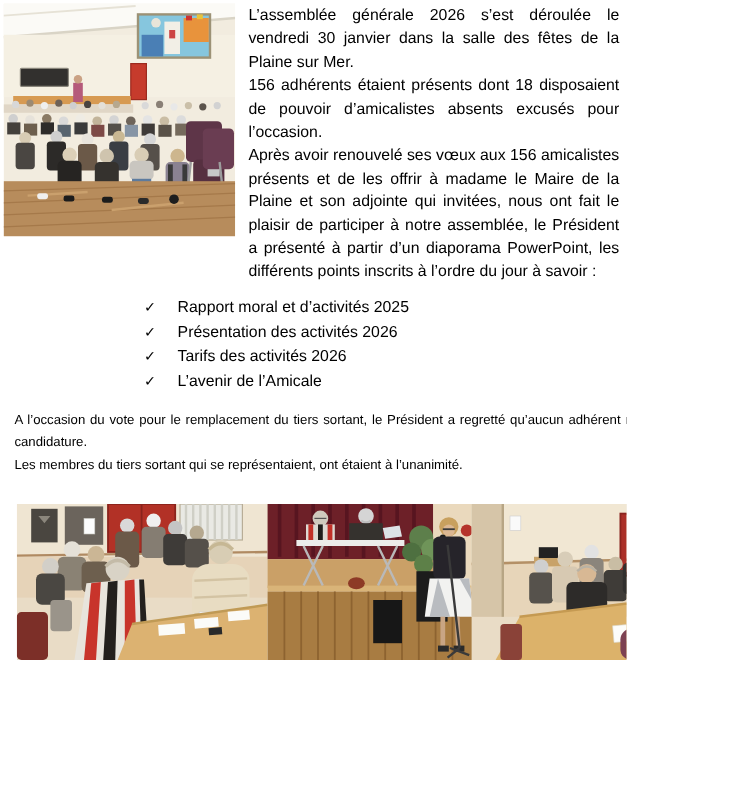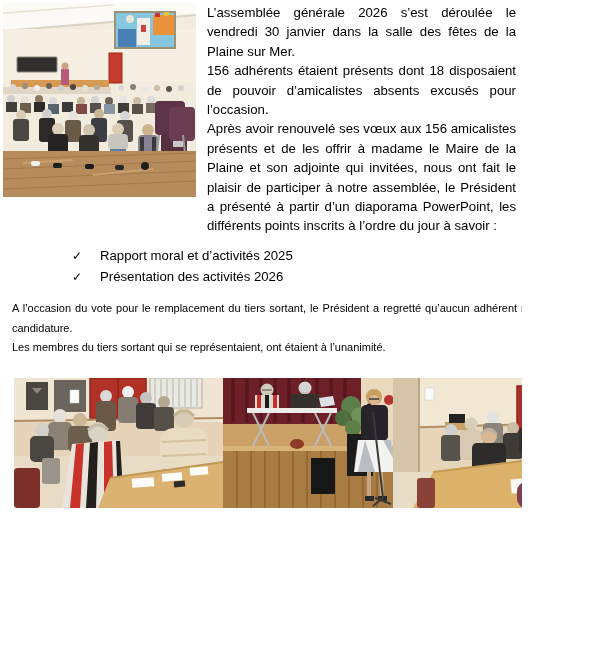--- a/index.html
+++ b/index.html
@@ -17,21 +17,21 @@
   .intro {
     margin-left:11px;
     width:398px;
     font-size:13.2px;
     line-height:19.4px;
     text-align:justify;
   }
   .intro p { margin:0; }
   .agenda {
     list-style:none;
-    margin:10px 0 0 72px;
+    margin:10px 0 0 120px;
     padding:0;
     font-size:13.2px;
     line-height:19.7px;
   }
   .agenda .check { display:inline-block; width:28px; font-size:12px; }
   .body-text {
     margin:12px 10px 0 12px;
     width:589px;
     font-size:11px;
     line-height:19.35px;
@@ -166,20 +166,22 @@
     <div class="intro">
       <p>L’assemblée générale 2026 s’est déroulée le vendredi 30 janvier dans la salle des fêtes de la Plaine sur Mer.</p>
       <p>156 adhérents étaient présents dont 18 disposaient de pouvoir d’amicalistes absents excusés pour l’occasion.</p>
       <p>Après avoir renouvelé ses vœux aux 156 amicalistes présents et de les offrir à madame le Maire de la Plaine et son adjointe qui invitées, nous ont fait le plaisir de participer à notre assemblée, le Président a présenté à partir d’un diaporama PowerPoint, les différents points inscrits à l’ordre du jour à savoir :</p>
     </div>
   </div>
 
   <ul class="agenda">
     <li><span class="check">✓</span><span>Rapport moral et d’activités 2025</span></li>
     <li><span class="check">✓</span><span>Présentation des activités 2026</span></li>
+    <li><span class="check">✓</span><span>Tarifs des activités 2026</span></li>
+    <li><span class="check">✓</span><span>L’avenir de l’Amicale</span></li>
   </ul>
 
   <div class="body-text">
     <p>A l’occasion du vote pour le remplacement du tiers sortant, le Président a regretté qu’aucun adhérent n’ait fait acte de candidature.</p>
     <p>Les membres du tiers sortant qui se représentaient, ont étaient à l’unanimité.</p>
   </div>
 
   <figure class="photo-bottom">
     <svg viewBox="0 0 597 130" preserveAspectRatio="none">
       <rect width="597" height="130" fill="#e9dcc6"></rect>

